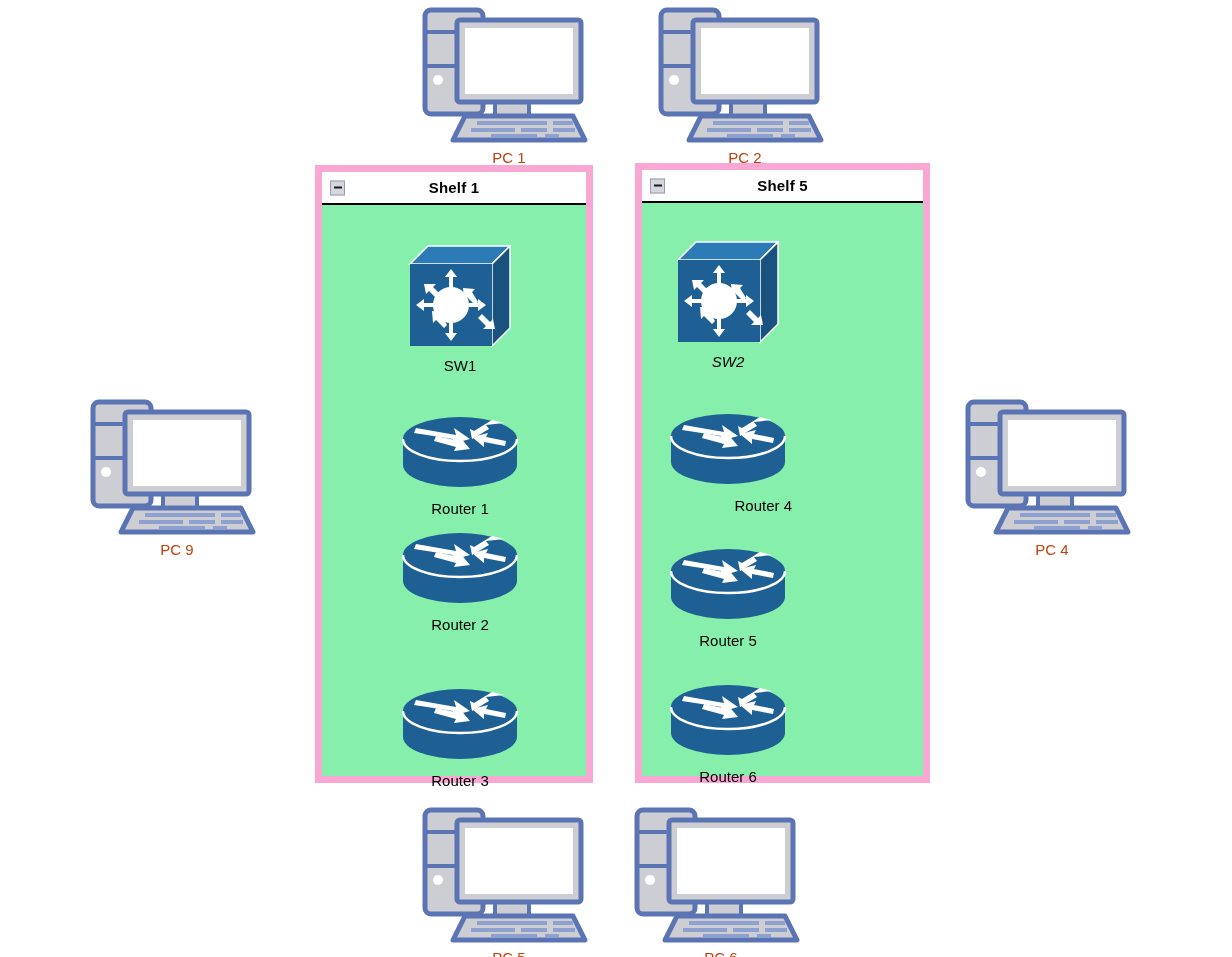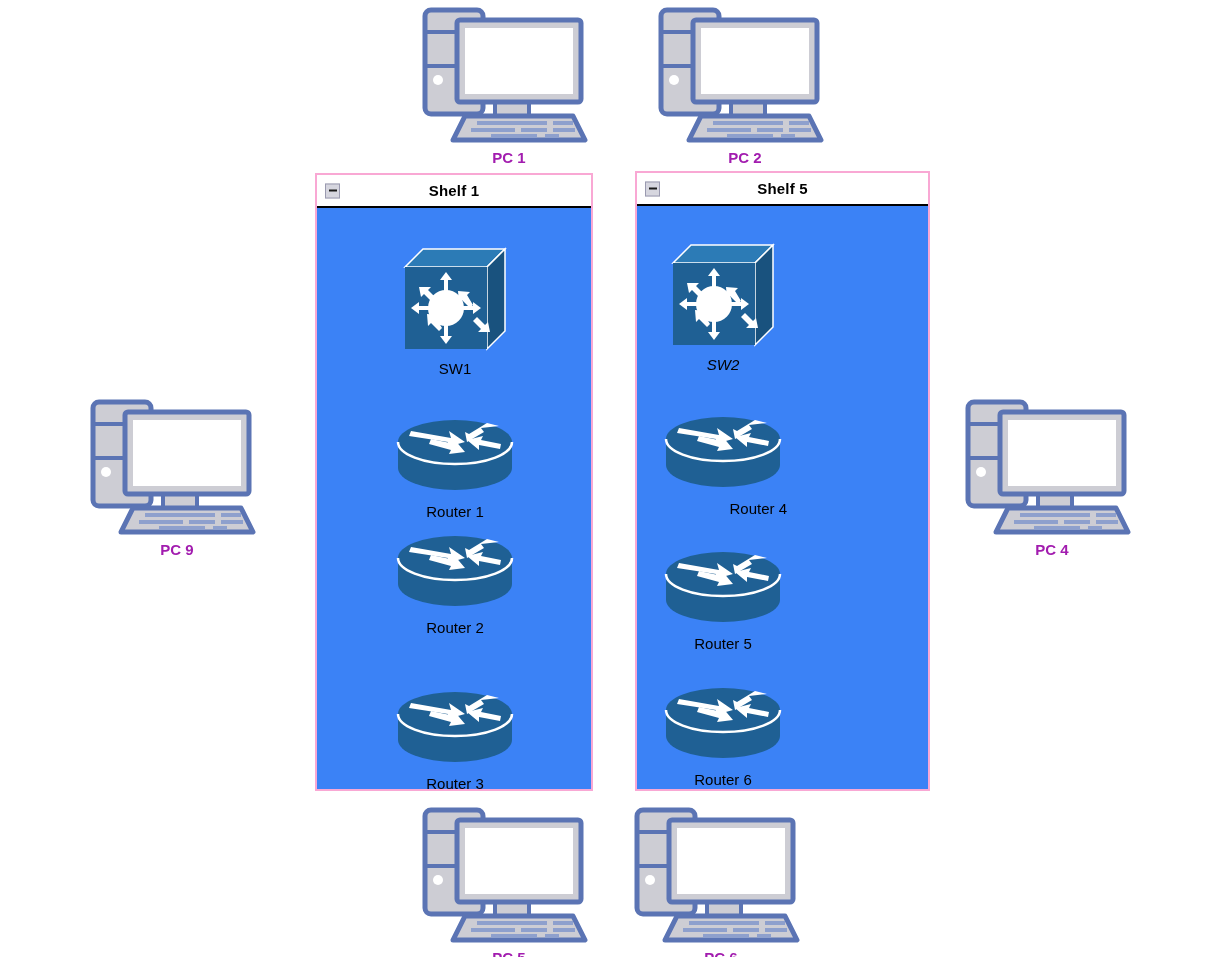--- a/index.html
+++ b/index.html
@@ -17,23 +17,22 @@
     width: 1232px;
     height: 957px;
     background: #ffffff;
     overflow: hidden;
   }
 
   
   .shelf {
     position: absolute;
     box-sizing: border-box;
-    border: 2px solid #f9a8d4;
-    background: #3b82f6;
-    margin-top: 8px;
+    border: 7px solid #f9a8d4;
+    background: #86efac;
   }
   .shelf-header {
     position: relative;
     box-sizing: border-box;
     height: 33px;
     border-bottom: 2px solid #000000;
     background: #ffffff;
     display: flex;
     align-items: center;
     justify-content: center;
@@ -75,22 +74,21 @@
     position: absolute;
     text-align: center;
   }
   .node-label {
     font-size: 15px;
     color: #000000;
     white-space: nowrap;
     line-height: 1;
   }
   .node-label.blue {
-    color: #a21caf;
-    font-weight: bold;
+    color: #c2410c;
   }
   .node-icon {
     display: block;
     margin: 0 auto;
   }
 
   
   .pc-node { width: 180px; }
   .pc-node .node-label { margin-top: 4px; }
 </style>

